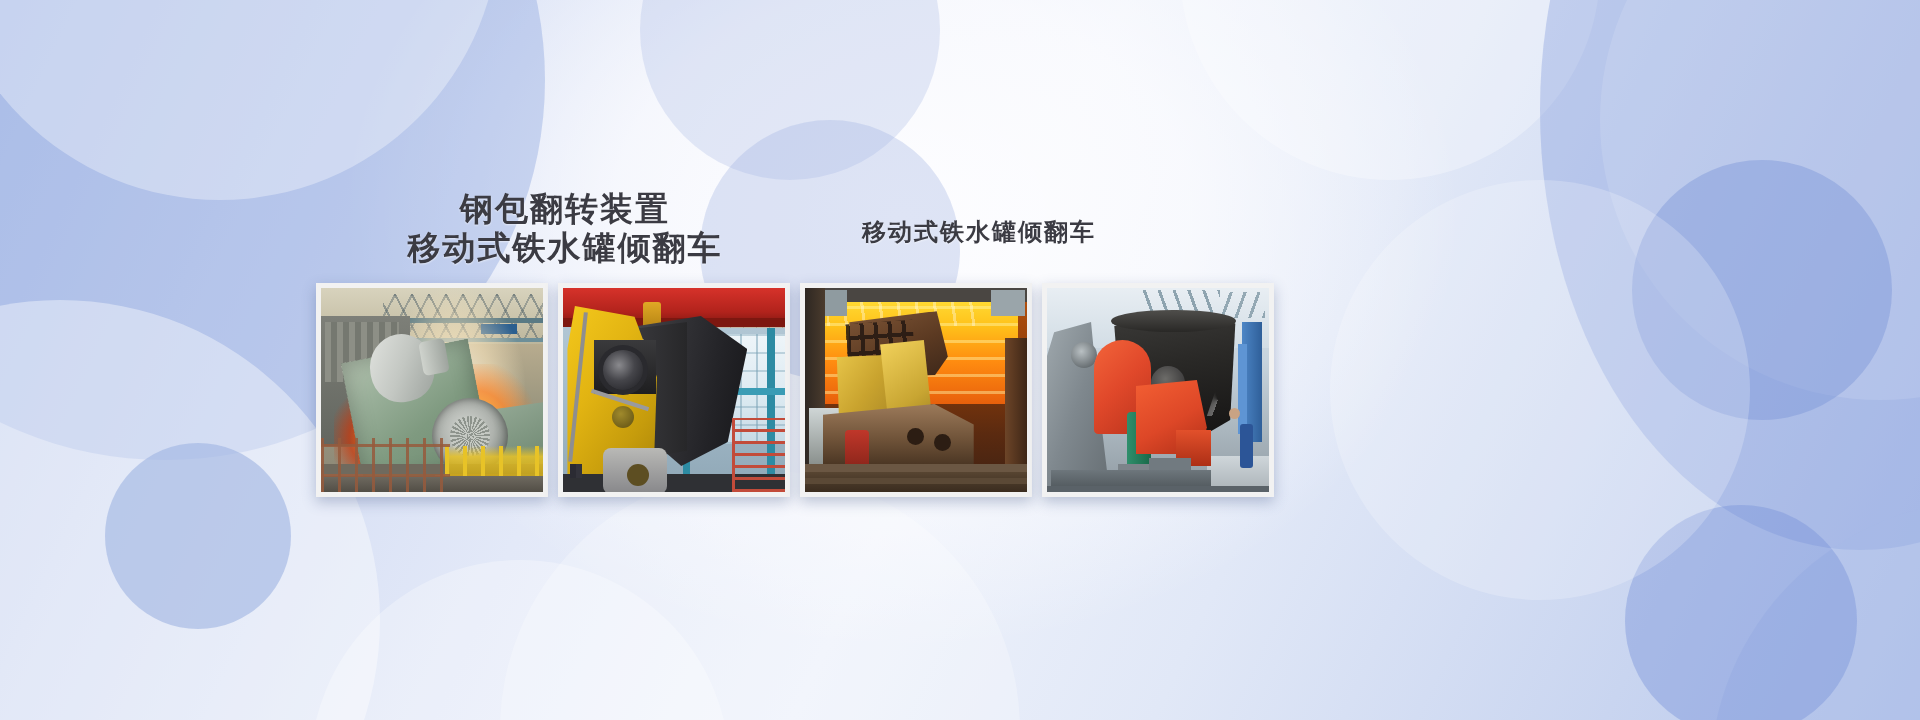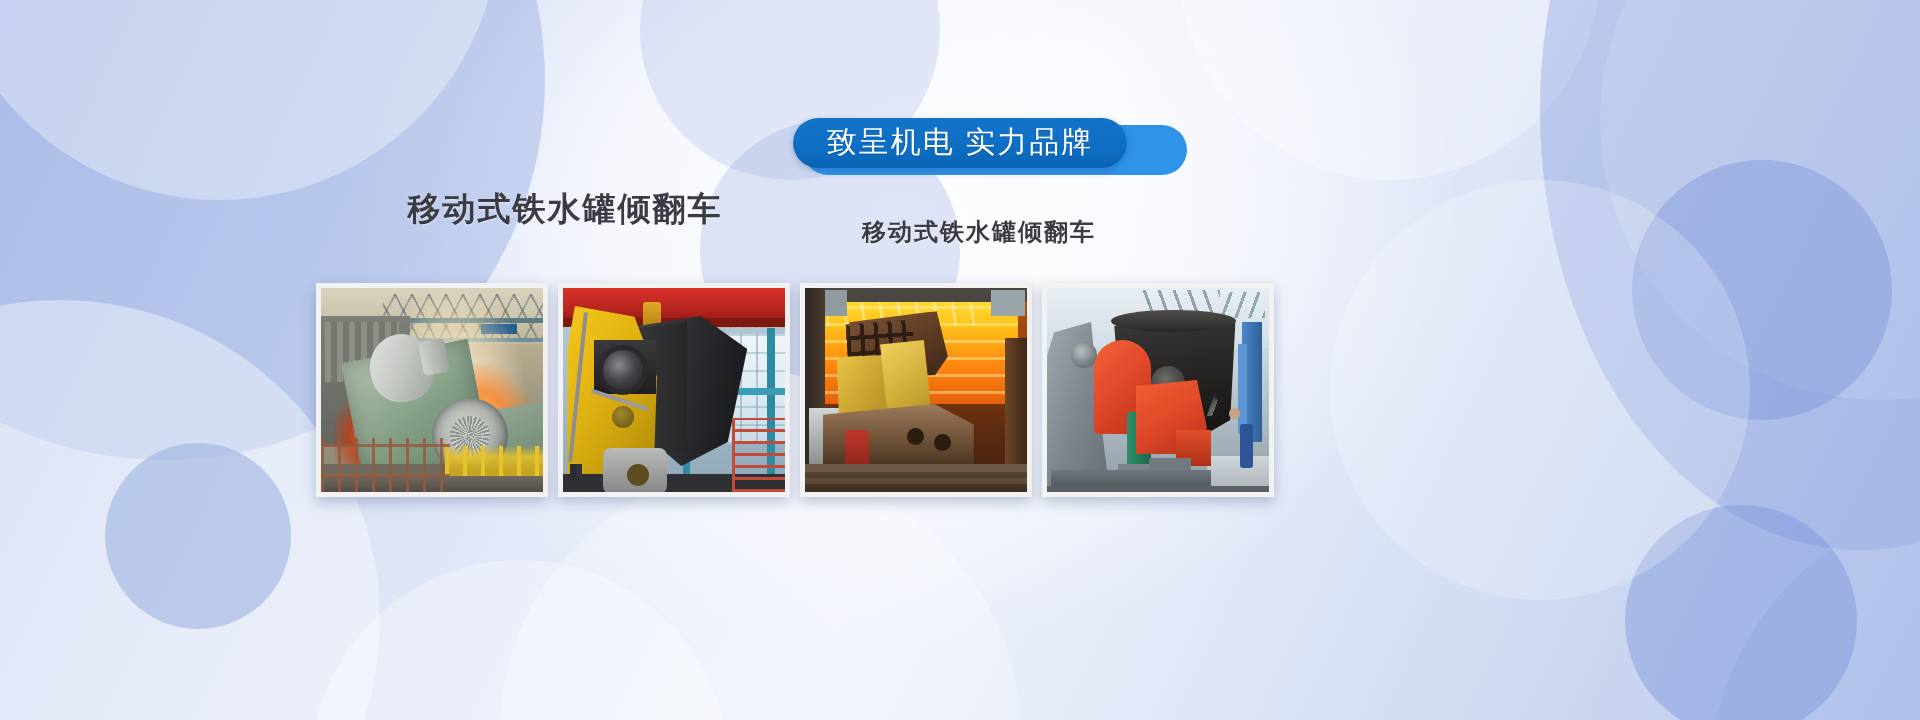--- a/index.html
+++ b/index.html
@@ -278,30 +278,23 @@
     <div class="blob b-c3"></div>
     <div class="blob b-r7"></div>
     <div class="blob b-r1"></div>
     <div class="blob b-r2"></div>
     <div class="blob b-r3"></div>
     <div class="blob b-r5"></div>
     <div class="blob b-r4"></div>
     <div class="blob b-r6"></div>
   </div>
 
-  <div id="badge-wrap">
-    <div style="position:relative;">
-      <div id="badge-shadow"></div>
-      <div id="badge">
-        <span id="badge-text">致呈机电 实力品牌</span>
-      </div>
-    </div>
-  </div>
 
   <div id="heading-left" class="heading">
+    <span class="ln ln1">钢包翻转装置</span>
     <span class="ln ln2">移动式铁水罐倾翻车</span>
   </div>
 
   <div id="heading-right" class="heading">
     <span class="ln">移动式铁水罐倾翻车</span>
   </div>
 
   <div id="gallery">
 
     <div class="card">

